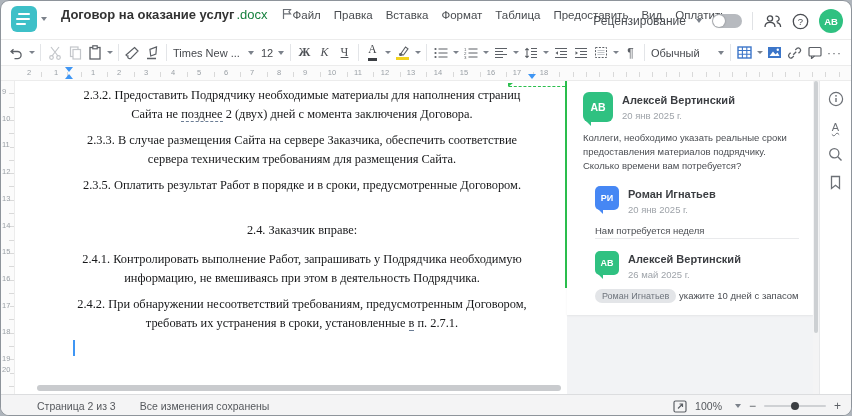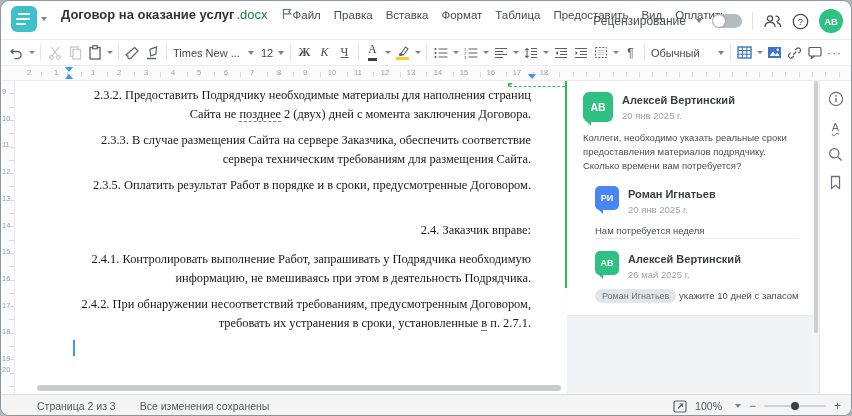--- a/index.html
+++ b/index.html
@@ -57,21 +57,21 @@
   .tri-up { width:0;height:0;border-left:4px solid transparent;border-right:4px solid transparent;border-bottom:5px solid #3f96f4; }
 
   
   .main { height:313px; display:flex; position:relative; }
   .vruler { width:14px; background:#fbfbfb; border-right:1px solid #ececec; position:relative;
     background-image:repeating-linear-gradient(to bottom, transparent 0 12.3px, #d9d9d9 12.3px 13.3px);
     background-size:5px 100%; background-position:8px 0; background-repeat:no-repeat; }
   .vnum { position:absolute; left:1px; font-size:7.5px; color:#9aa0a6; background:#fbfbfb; }
 
   .doc { width:552px; background:#fff; position:relative; padding:5px 36px 0 58px; }
-  .doc p { font-family:"Liberation Serif", serif; font-size:12.4px; line-height:19px; color:#17181a; margin:0 0 7px 0; text-align:right; }
+  .doc p { font-family:"Liberation Serif", serif; font-size:12.4px; line-height:19px; color:#17181a; margin:0 0 7px 0; text-align:center; }
   .marked { border-bottom:1px dashed #6b7d95; }
   .spacer19 { height:19px; }
   .text-cursor { width:1.5px; height:16px; background:#3f96f4; margin-top:3px; }
   .comment-anchor-line { position:absolute; top:0; right:0; width:2px; height:207px; background:#2bbf4e; }
   .comment-connector { position:absolute; top:5px; right:2px; width:56px; border-top:1.6px dashed #2bbf4e; }
   .connector-arrow { position:absolute; top:2px; right:54px; width:0; height:0; border-top:4px solid #2bbf4e; border-right:5px solid transparent; }
   .hscroll-thumb { position:absolute; bottom:3px; left:22px; width:524px; height:6px; background:#c9cbce; border-radius:3px; }
 
   .comments { width:246px; background:#f2f3f5; position:relative; }
   .comment-card { background:#fff; padding:11px 14px 12px 16px; box-shadow:0 1px 2px rgba(0,0,0,.06); }

